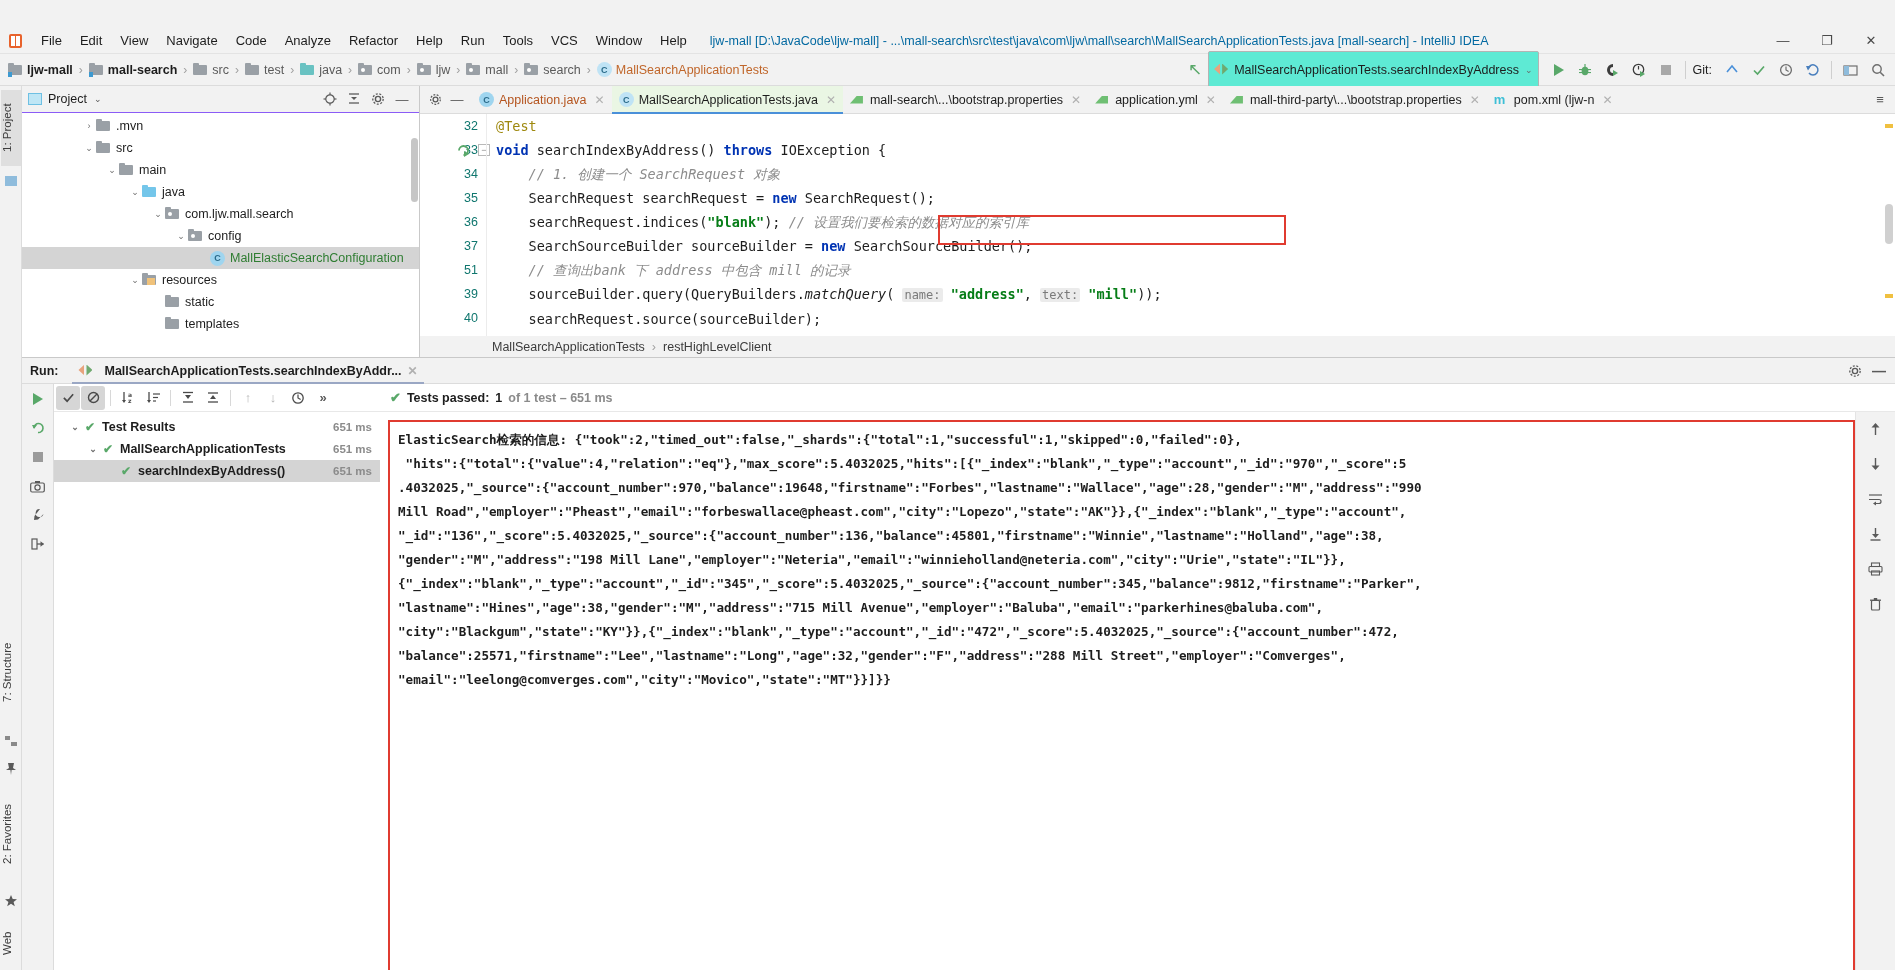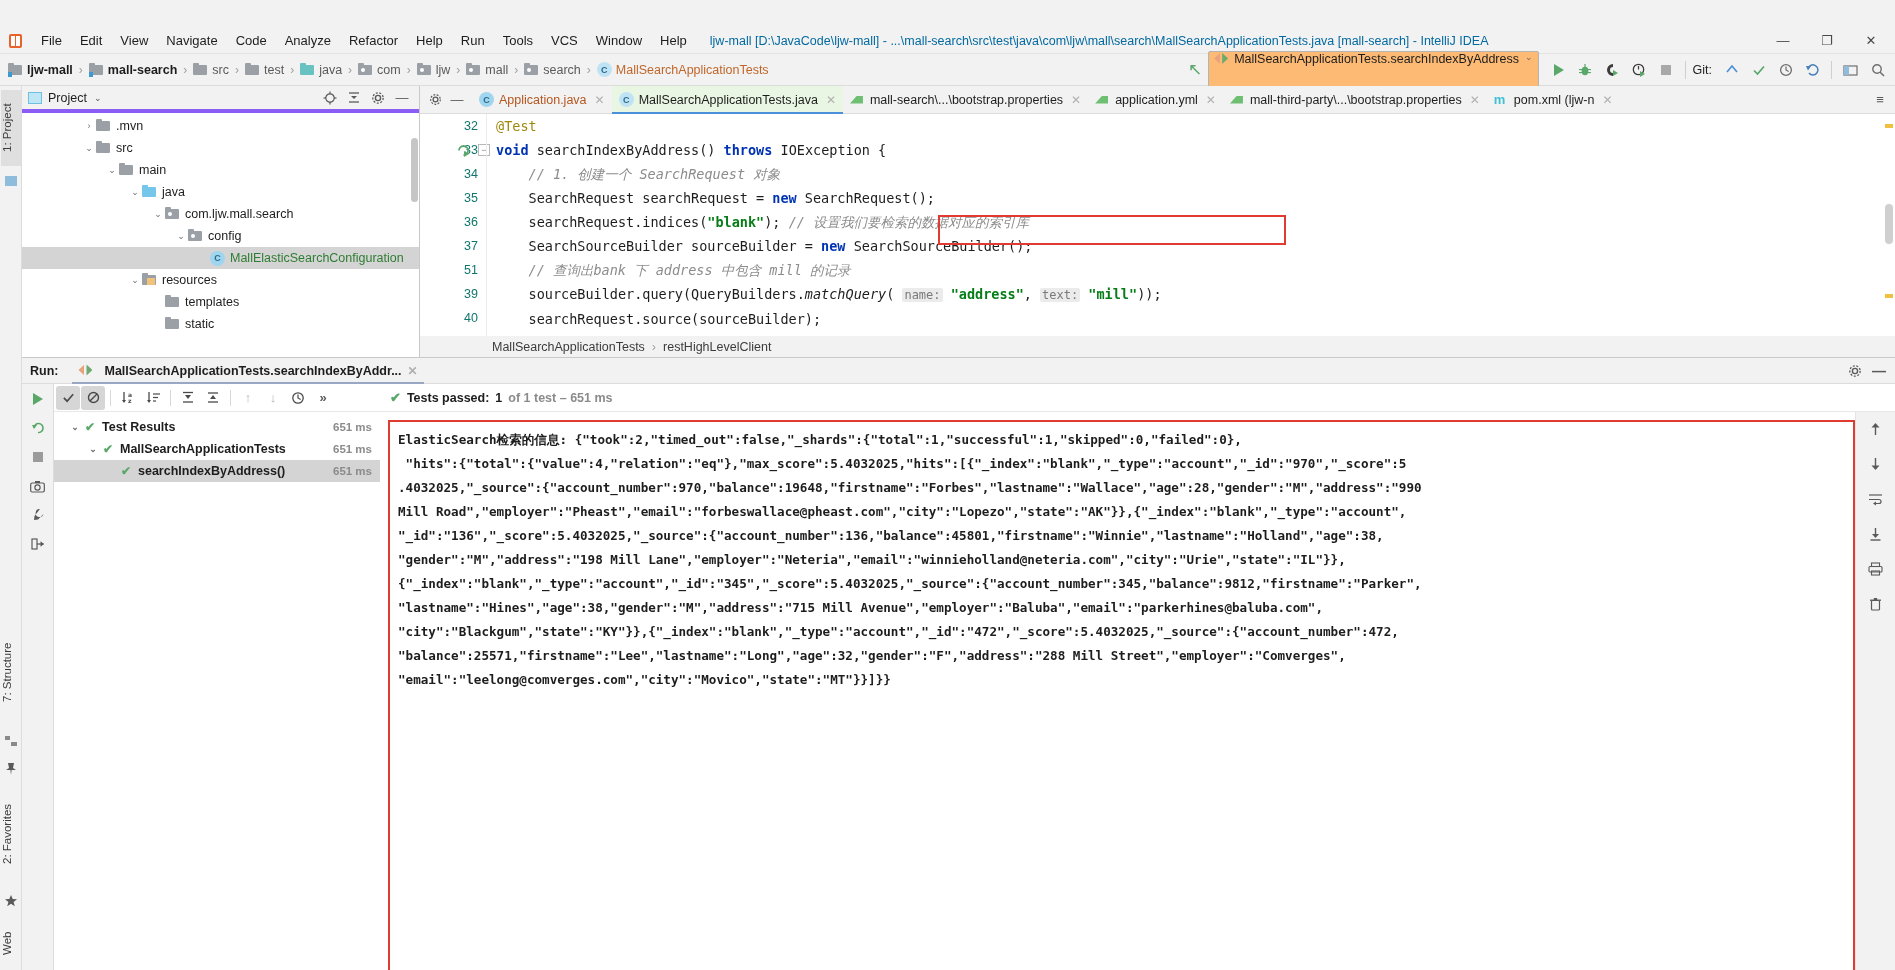--- a/index.html
+++ b/index.html
@@ -68,22 +68,22 @@
     width:15px;height:15px;border-radius:50%;background:#9fd5ef;color:#2a6b8a;
     font-size:9px;display:flex;align-items:center;justify-content:center;font-weight:bold;flex:none;
   }
   .ic-class.test { background:#bfe3f5; }
   .nav-right { margin-left: auto; display: flex; align-items: center; padding-right: 4px; }
   .arrow-green {
     width: 26px; height: 24px; display:flex;align-items:center;justify-content:center;
     color: #59a869; font-size: 17px;
   }
   .run-config {
-    display: flex; height: 37px; min-width: 316px;
-    border: 1px solid #b4b4b4; background: #fdba74; border-radius: 2px;
+    display: flex; align-items: center; height: 37px; min-width: 316px;
+    border: 1px solid #b4b4b4; background: #5eead4; border-radius: 2px;
     padding: 0 5px; margin-right: 6px;
   }
   .rc-icon { width:14px;height:14px;margin-right:6px;position:relative;flex:none;}
   .rc-icon .l { position:absolute;left:0;top:1px;width:6px;height:11px;background:#e8a37d;
     clip-path: polygon(100% 0,100% 100%,0 50%);}
   .rc-icon .r { position:absolute;right:0;top:1px;width:6px;height:11px;background:#6fa96f;
     clip-path: polygon(0 0,0 100%,100% 50%);}
   .rc-label { font-size: 12.5px; flex: 1; white-space: nowrap; overflow: hidden; }
   .rc-caret { color: #6a6a6a; font-size: 9px; margin-left: 6px; }
   .tb-btn {
@@ -108,21 +108,21 @@
   .vtab.sel { background: #dfdfdf; }
   .strip-ic { position:absolute;left:4px;width:14px;height:14px;}
 
   
   .projpane {
     position: absolute; left: 22px; top: 58px; width: 398px; height: 272px;
     background: #fff; border-right: 1px solid #c9c9c9; border-bottom:1px solid #c9c9c9;
   }
   .proj-header {
     height: 27px; background: #f2f2f2; display: flex; align-items: center;
-    padding: 0 6px; border-bottom: 4px solid #8b5cf6;
+    padding: 0 6px; border-bottom: 1px solid #8b5cf6;
   }
   .proj-icon { width:14px;height:12px;border:1.6px solid #6ec0e3;background:#bfe6f5;margin-right:6px;flex:none;}
   .proj-title { font-size: 12.5px; }
   .proj-caret { color:#5a5a5a;font-size:9px;margin-left:7px;}
   .proj-tools { margin-left:auto; display:flex; align-items:center; gap:2px;}
   .pt-btn { width:22px;height:22px;display:flex;align-items:center;justify-content:center;color:#5a5a5a;font-size:13px;}
   .tree { position:relative; height:244px; overflow:hidden; padding-top:2px;}
   .trow { display:flex; align-items:center; height:22px; white-space:nowrap; padding-left:4px;}
   .trow.sel { background:#d4d4d4; }
   .tw { width:14px;display:flex;align-items:center;justify-content:center;color:#6e6e6e;font-size:9px;flex:none;}
@@ -598,28 +598,28 @@
             <i class="b"></i>
             <i class="s"></i>
           </span>
         <span class="tlabel">resources</span>
       </div>
       <div class="trow" style="padding-left:143px">
         <span class="ic ic-folder">
             <i class="t"></i>
             <i class="b"></i>
           </span>
-        <span class="tlabel">templates</span>
+        <span class="tlabel">static</span>
       </div>
       <div class="trow" style="padding-left:143px">
         <span class="ic ic-folder">
             <i class="t"></i>
             <i class="b"></i>
           </span>
-        <span class="tlabel">static</span>
+        <span class="tlabel">templates</span>
       </div>
 
     </div>
     <div class="proj-scroll"></div>
   </div>
 
   <div class="editor-tabs">
     <div class="et-left">
       <div class="et-icn">
         <svg width="13" height="13" viewBox="0 0 14 14">

